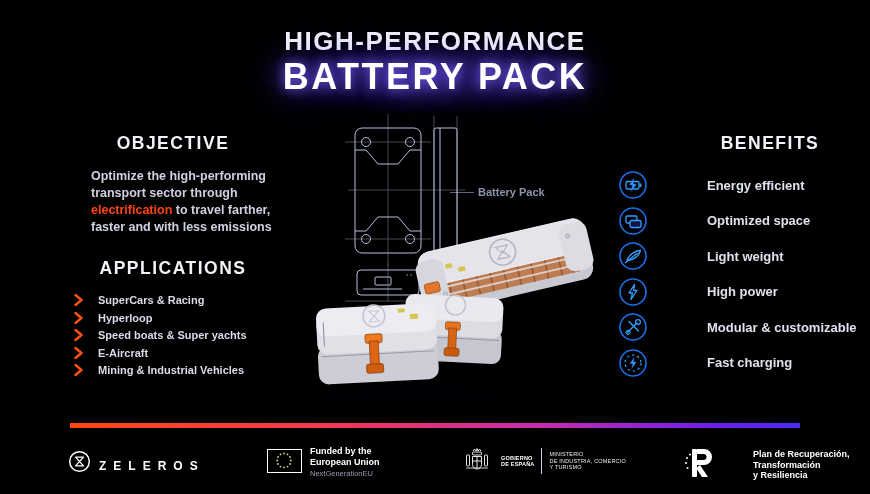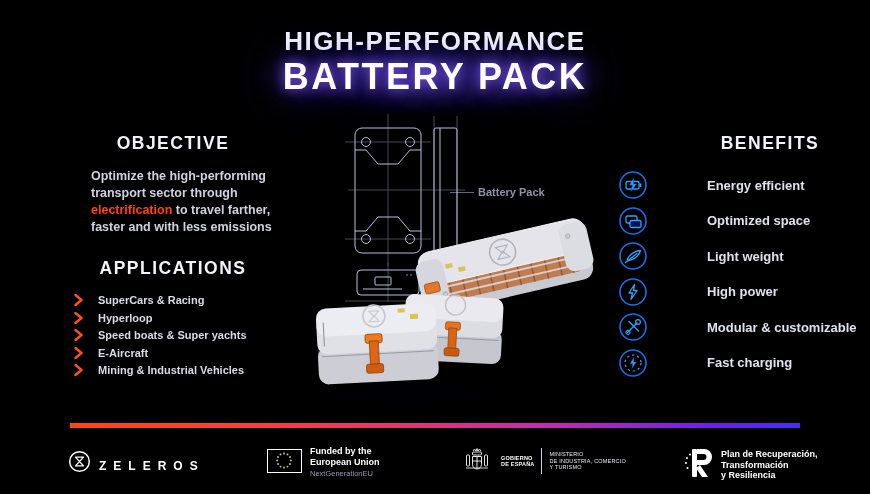--- a/index.html
+++ b/index.html
@@ -40,21 +40,21 @@
   .zeleros-word { margin-left:8px; font-size:12px; font-weight:bold; letter-spacing:7px; color:#ffffff; }
   .eu-group { position:absolute; left:267px; top:6px; display:flex; }
   .eu-flag { width:35px; height:24px; border:1.5px solid #fff; position:relative; margin-top:3px; }
   .eu-text { margin-left:8px; }
   .eu-text .b { font-size:9px; font-weight:bold; color:#fff; line-height:11px; }
   .eu-text .g { font-size:7.5px; color:#959bb4; line-height:10px; margin-top:1px; }
   .gov-group { position:absolute; left:460px; top:4px; display:flex; align-items:center; }
   .gov-text { margin-left:7px; font-size:5.5px; font-weight:bold; color:#fff; line-height:6.5px; letter-spacing:.2px; }
   .gov-div { width:1px; height:26px; background:#cfd2e2; margin:0 7px; }
   .min-text { font-size:5.5px; color:#e8eaf2; line-height:6.5px; letter-spacing:.2px; }
-  .plan-group { position:absolute; left:684px; top:6px; display:flex; align-items:flex-start; }
+  .plan-group { position:absolute; left:684px; top:6px; display:flex; align-items:flex-start;gap:32px; }
   .plan-text { margin-left:7px; font-size:9px; font-weight:bold; color:#fff; line-height:10.5px; margin-top:3px; }
 </style>
 </head>
 <body>
 
 <div class="slide">
 
   <div class="title-glow"></div>
   <div class="title1">HIGH-PERFORMANCE</div>
   <div class="title2">BATTERY PACK</div>

